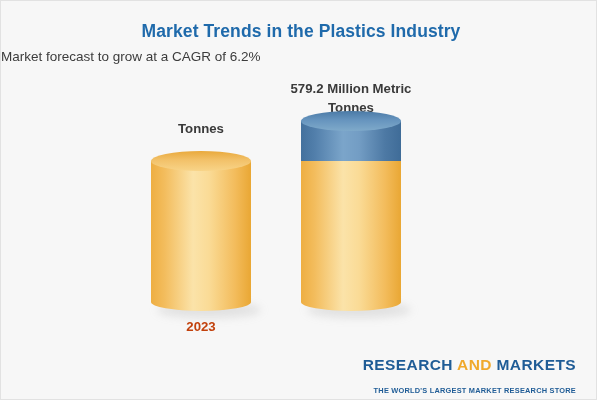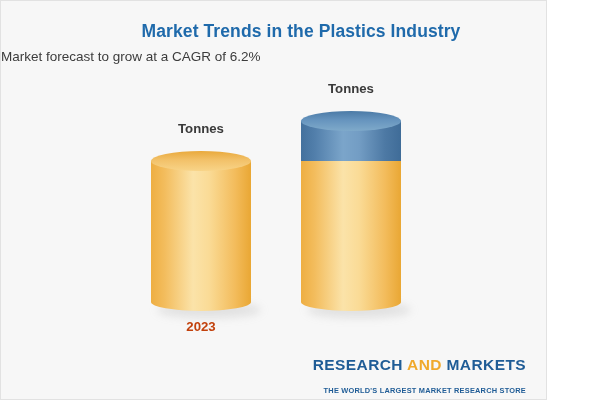--- a/index.html
+++ b/index.html
@@ -5,21 +5,21 @@
   html, body {
     margin: 0;
     padding: 0;
     background: #ffffff;
   }
   body {
     font-family: "Liberation Sans", sans-serif;
   }
   .frame {
     position: relative;
-    width: 547px;
+    width: 597px;
     height: 400px;
     box-sizing: border-box;
     background: #f7f7f7;
     border: 1px solid #e2e2e2;
     overflow: hidden;
   }
 
   
   .chart-title {
     position: absolute;
@@ -202,20 +202,21 @@
       <div class="cyl-stack">
         <div class="cyl-shadow"></div>
         <div class="seg seg-yellow" style="height:150px;"></div>
         <div class="cap cap-yellow" style="top:-10px;"></div>
       </div>
       <div class="cat-label">2023</div>
     </div>
 
     <div class="bar-group g1">
       <div class="value-label">
+        <div>579.2 Million Metric</div>
         <div>Tonnes</div>
       </div>
       <div class="cyl-stack">
         <div class="cyl-shadow"></div>
         <div class="seg seg-yellow" style="height:150px;"></div>
         <div class="seg seg-blue" style="bottom:150px;height:40px;"></div>
         <div class="cap cap-blue" style="top:-10px;"></div>
       </div>
     </div>
 

